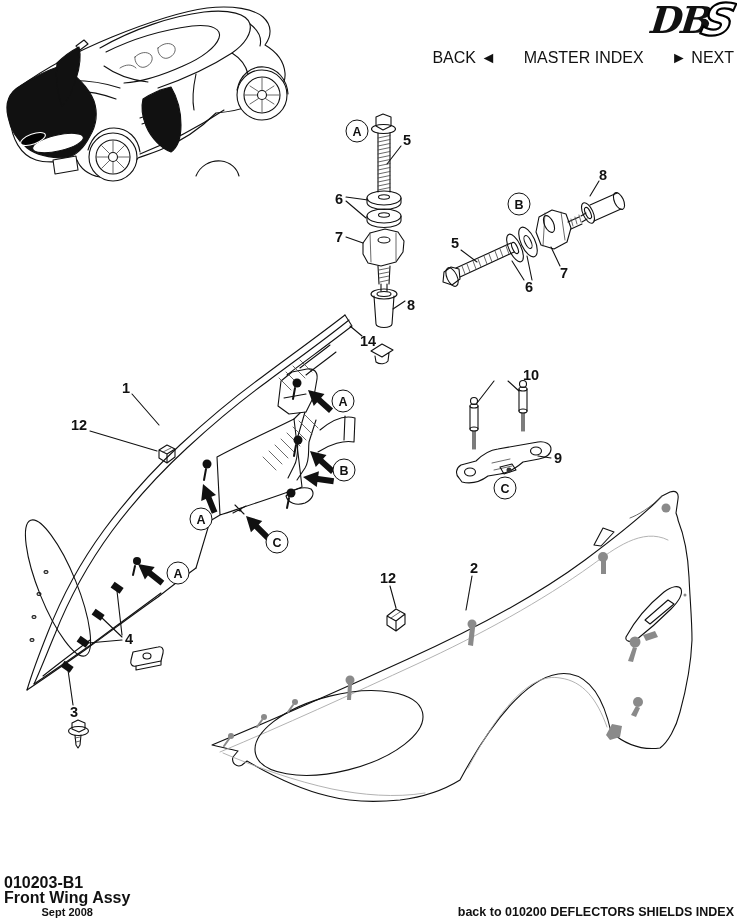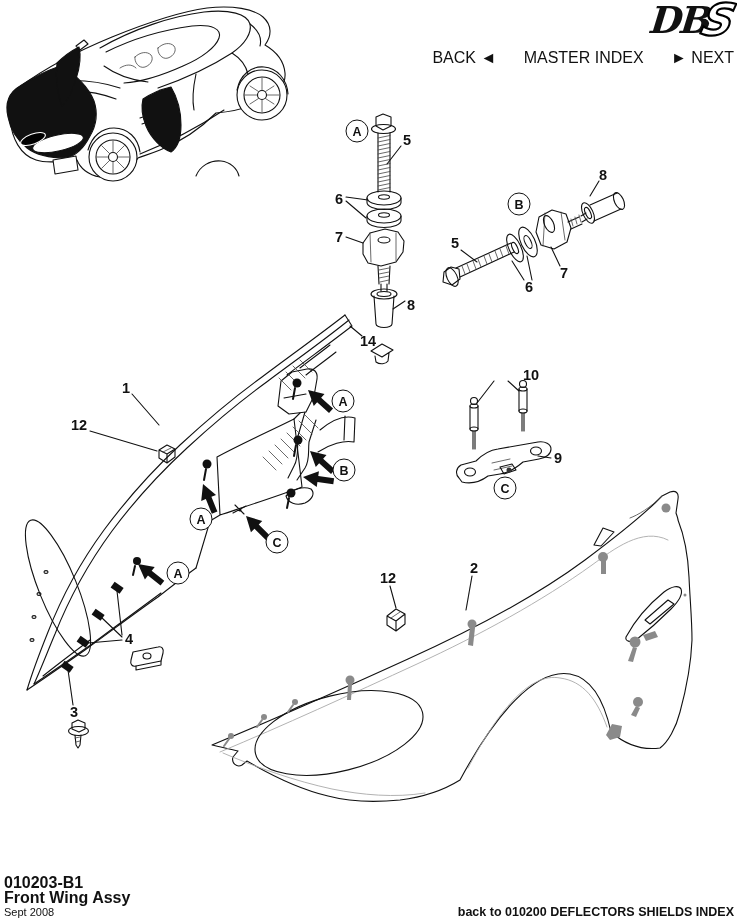--- a/index.html
+++ b/index.html
@@ -20,21 +20,21 @@
   #logo .s{display:inline-block;font-family:"DejaVu Sans",sans-serif;font-style:italic;font-weight:900;
            font-size:44px;color:#fff;-webkit-text-stroke:2.2px #000;margin-left:-7px;
            transform:skewX(-14deg);position:relative;top:2px;}
   #title{position:absolute;top:38px;right:3px;font-weight:bold;font-size:14.5px;letter-spacing:0.2px;}
   #nav{position:absolute;top:49px;right:3px;font-weight:normal;font-size:16px;}
   #nav span{cursor:pointer;}
   #nav .gap{margin:0 7px;cursor:default;}
   
   #footer-left{position:absolute;left:4px;top:875px;line-height:15px;}
   #footer-left .l1,#footer-left .l2{font-weight:bold;font-size:16px;}
-  #footer-left .l3{font-weight:normal;font-size:11px;}
+  #footer-left .l3{font-weight:bold;font-size:11px;text-align:center;}
   #footer-link{position:absolute;right:3px;top:905px;font-weight:bold;font-size:12.5px;cursor:pointer;}
   
   #callouts{position:absolute;left:0;top:0;width:737px;height:924px;pointer-events:none;}
   .num-label{position:absolute;transform:translate(-50%,-50%);font-weight:bold;font-size:14.5px;}
   .letter-label{position:absolute;width:21px;height:21px;border:1.7px solid #111;border-radius:50%;
     background:#fff;display:flex;align-items:center;justify-content:center;
     font-weight:bold;font-size:12.5px;transform:translate(-50%,-50%);}
 </style>
 </head>
 <body>

